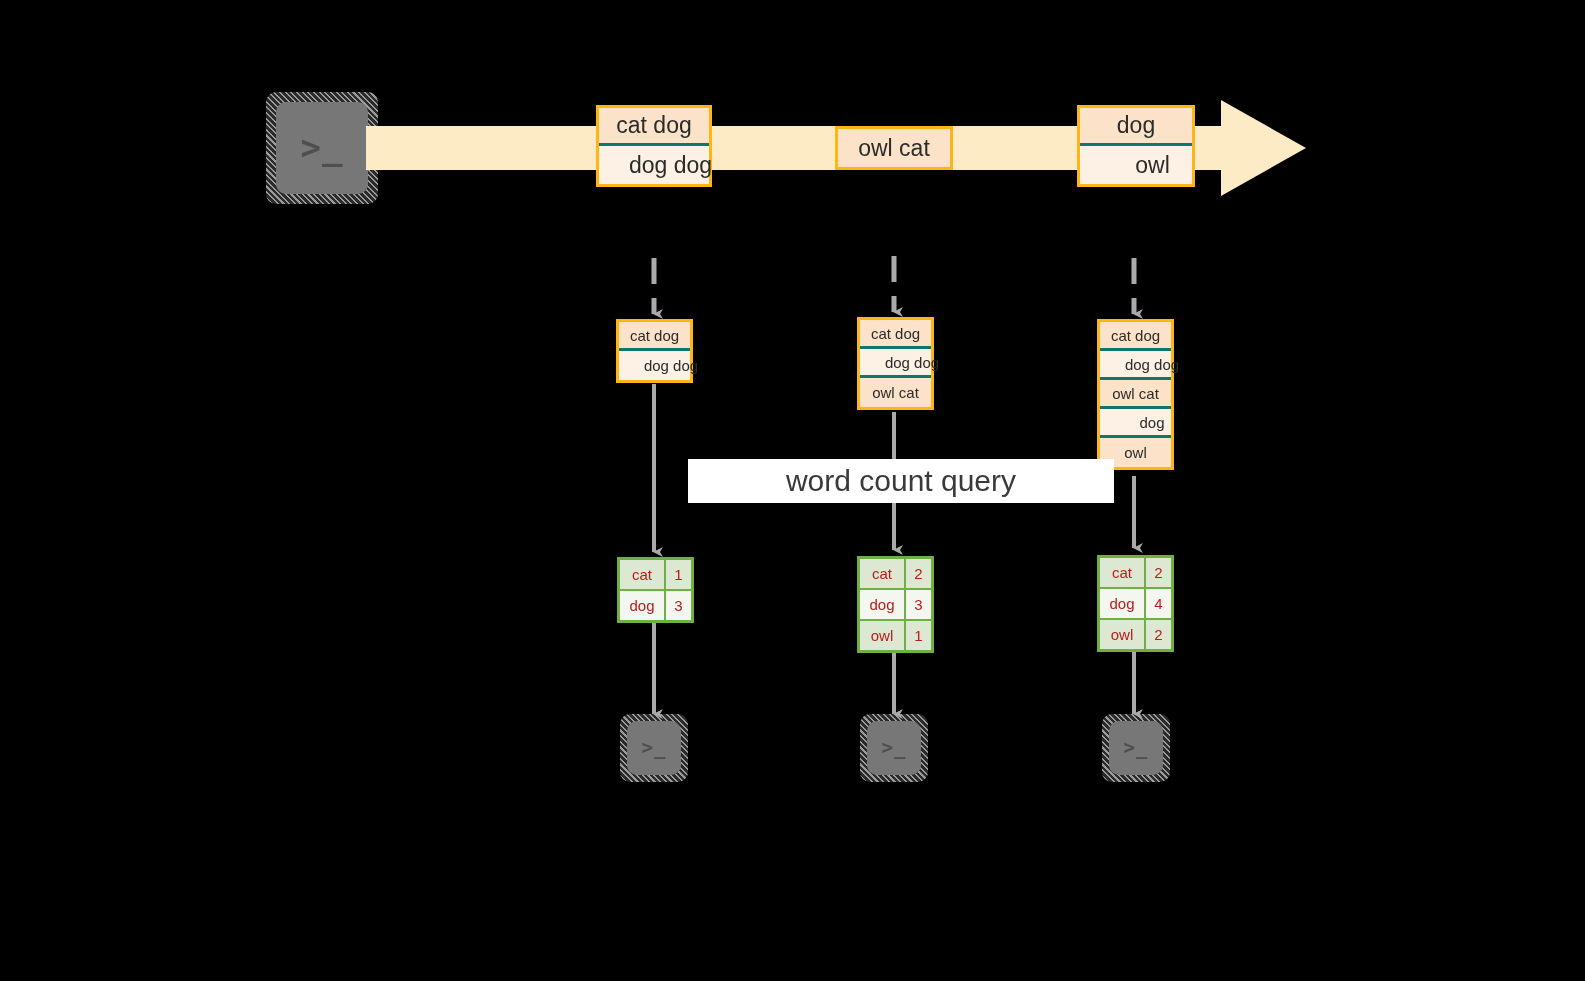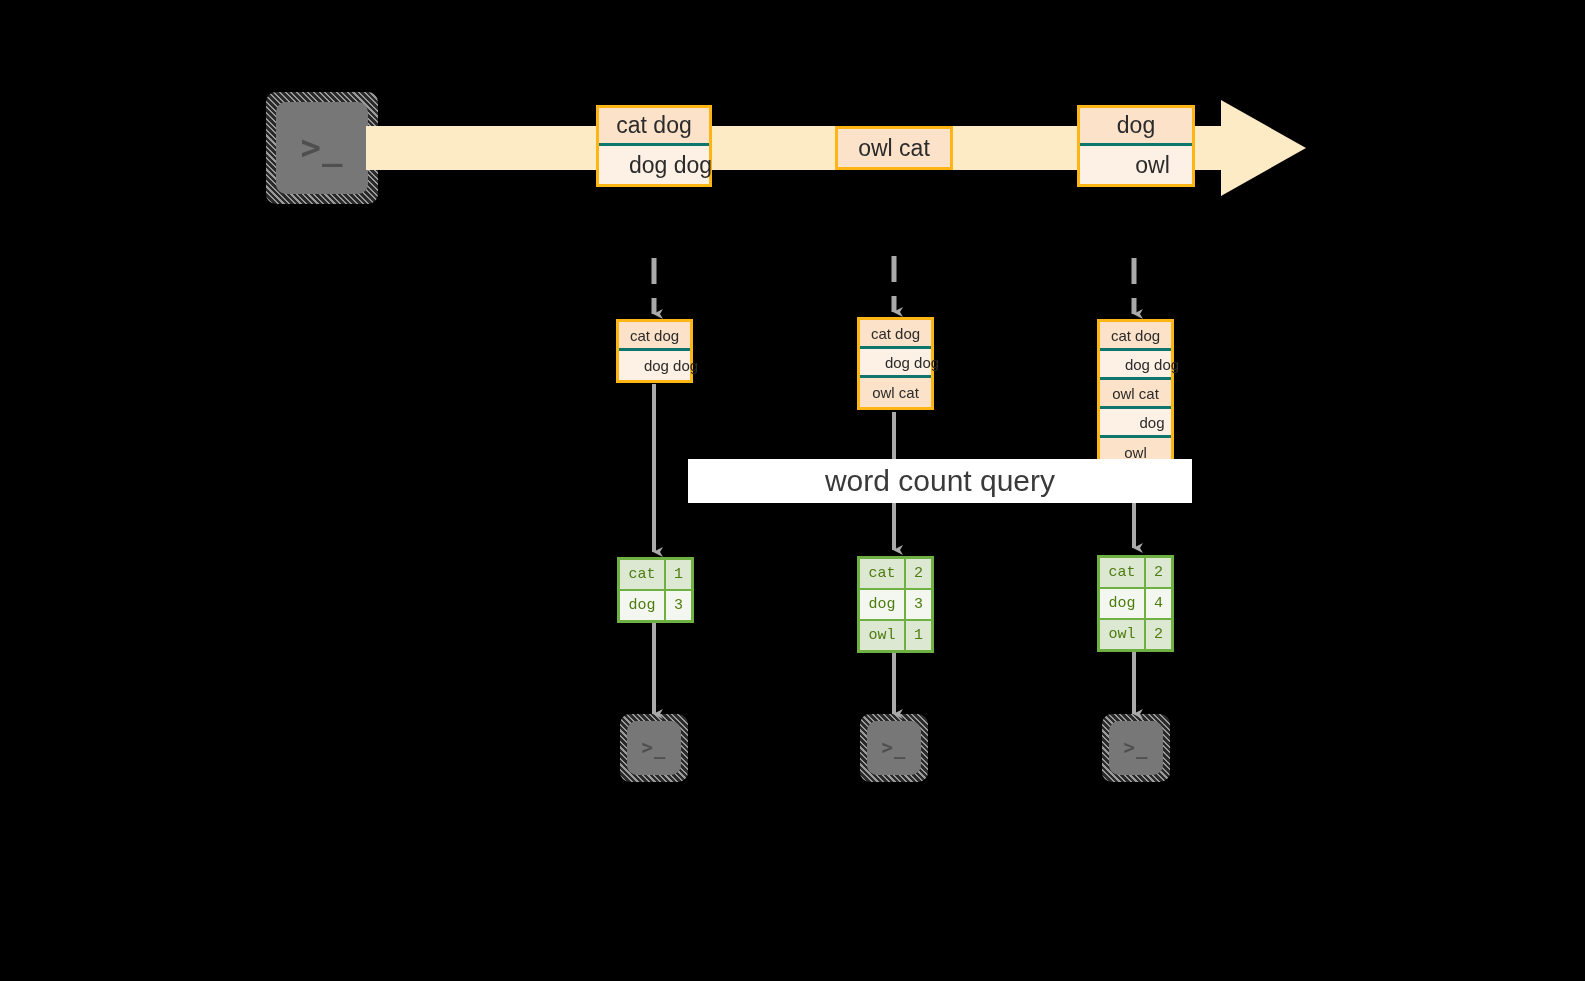--- a/index.html
+++ b/index.html
@@ -104,22 +104,21 @@
     border-bottom: 2px solid #6FB043;
     height: 29px;
   }
   .result .row:last-child { border-bottom: none; }
   .result .cell {
     box-sizing: border-box;
     display: flex;
     align-items: center;
     justify-content: center;
     font-size: 15px;
-    color: #4d7c0f;
-    font-family: Liberation Mono, monospace;
+    color: #b91c1c;
   }
   .result .cell.word {
     width: 46px;
     border-right: 2px solid #6FB043;
   }
   .result .cell.count { width: 25px; }
   .result .row.shade .cell { background: #DDE8D2; }
   .result .row.light .cell { background: #F3F7EF; }
 
   
@@ -266,17 +265,17 @@
       <div class="cell count">2</div>
     </div>
   </div>
 
   <div class="terminal small" style="left:1102px; top:714px; width:68px; height:68px;">
     <div class="hatch"></div>
     <div class="face"></div>
     <div class="glyph">&gt;_</div>
   </div>
 
-  <div class="query-band" style="left:688px; top:459px; width:504px; height:44px;">
+  <div class="query-band" style="left:688px; top:459px; width:426px; height:44px;">
     <span>word count query</span>
   </div>
 
 </div>
 
 </body></html>

